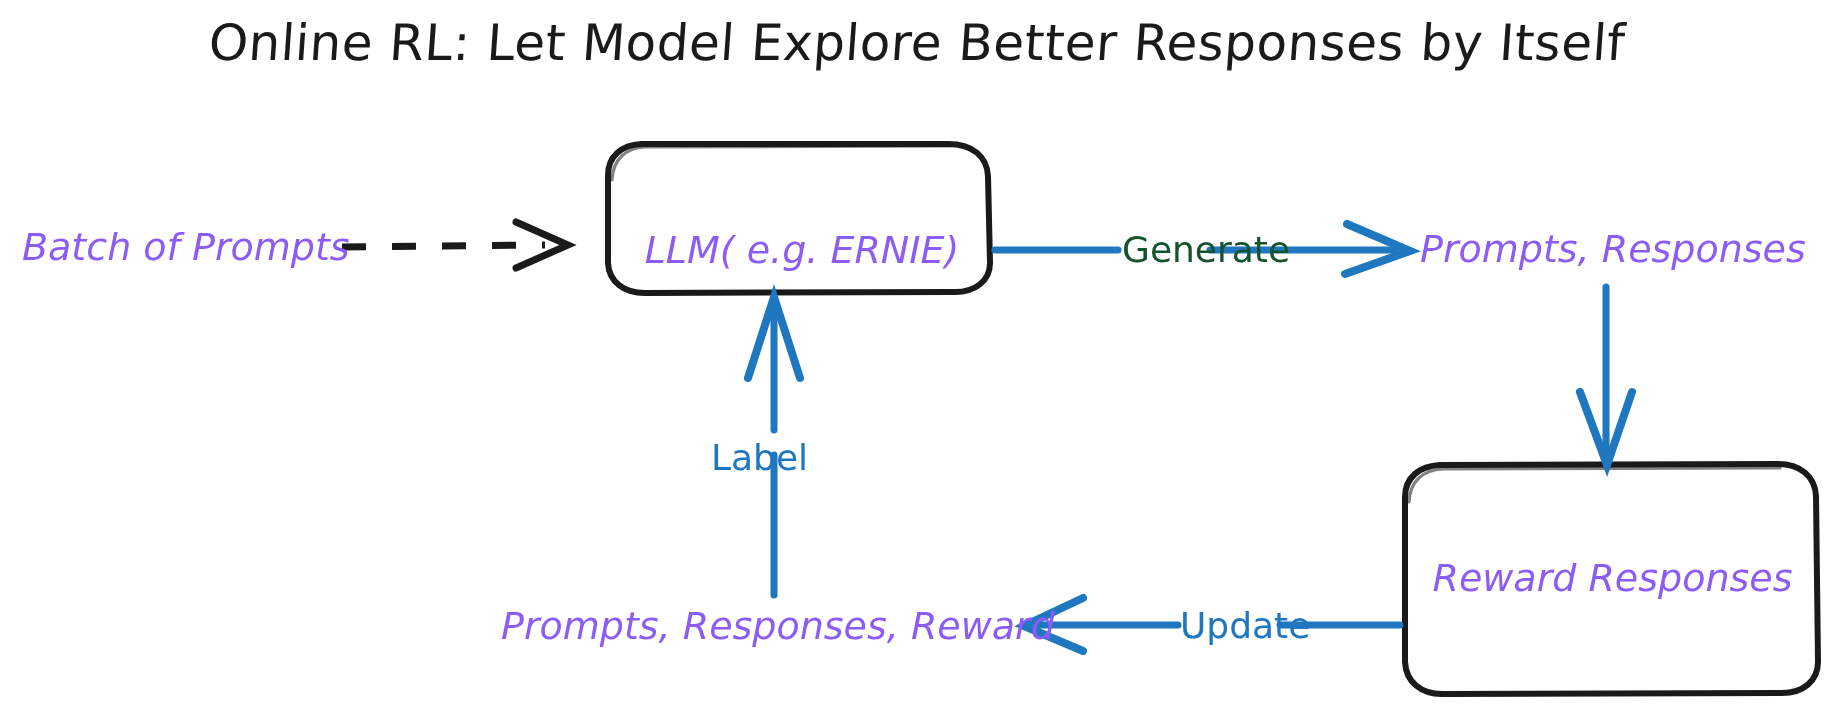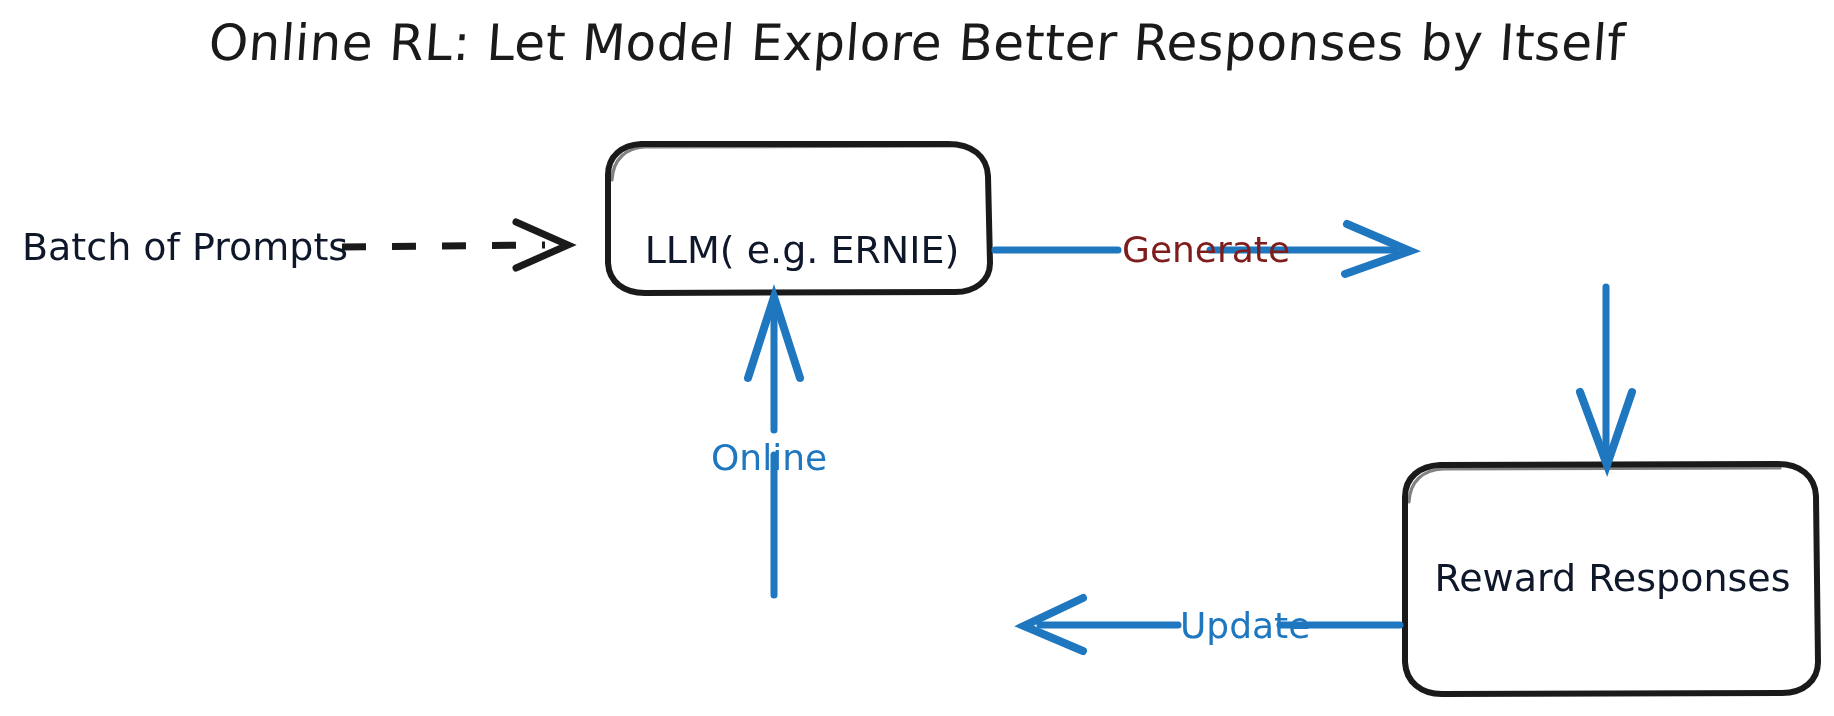--- a/index.html
+++ b/index.html
@@ -20,23 +20,24 @@
   #diagram-svg {
     position: absolute;
     left: 0;
     top: 0;
     width: 1834px;
     height: 716px;
   }
   .node-label {
     position: absolute;
     font-family: "DejaVu Sans", sans-serif;
-    color: #0f172a;
+    color: #8b5cf6;
     white-space: nowrap;
     line-height: 1;
+    font-style: italic;
   }
   .title {
     position: absolute;
     left: 0;
     top: 14px;
     width: 1834px;
     text-align: center;
     font-family: "DejaVu Sans", sans-serif;
     font-size: 50px;
     font-weight: 500;
@@ -107,23 +108,25 @@
       <line x1="774" y1="430" x2="774" y2="305" stroke="#1f77c0" stroke-width="7" stroke-linecap="round"></line>
       <path d="M 748,378 L 774,297 L 800,378" fill="none" stroke="#1f77c0" stroke-width="8" stroke-linecap="round" stroke-linejoin="miter"></path>
     </g>
 
   </svg>
 
   <div class="node-label free-text" style="left:22px; top:228px;">Batch of Prompts</div>
 
   <div class="node-label box-text" style="left:629px; top:231px; width:346px; text-align:center;">LLM( e.g. ERNIE)</div>
 
+  <div class="node-label free-text" style="left:1420px; top:230px;">Prompts, Responses</div>
 
   <div class="node-label box-text" style="left:1425px; top:559px; width:375px; text-align:center;">Reward Responses</div>
 
+  <div class="node-label free-text" style="left:501px; top:607px;">Prompts, Responses, Reward</div>
 
-  <div class="edge-label" style="left:1122px; top:232px; color:#7f1d1d;">Generate</div>
+  <div class="edge-label" style="left:1122px; top:232px; color:#14532d;">Generate</div>
 
   <div class="edge-label" style="left:1180px; top:608px; color:#1f77c0;">Update</div>
 
-  <div class="edge-label" style="left:711px; top:440px; color:#1f77c0;">Online</div>
+  <div class="edge-label" style="left:711px; top:440px; color:#1f77c0;">Label</div>
 
 </div>
 
 </body></html>

